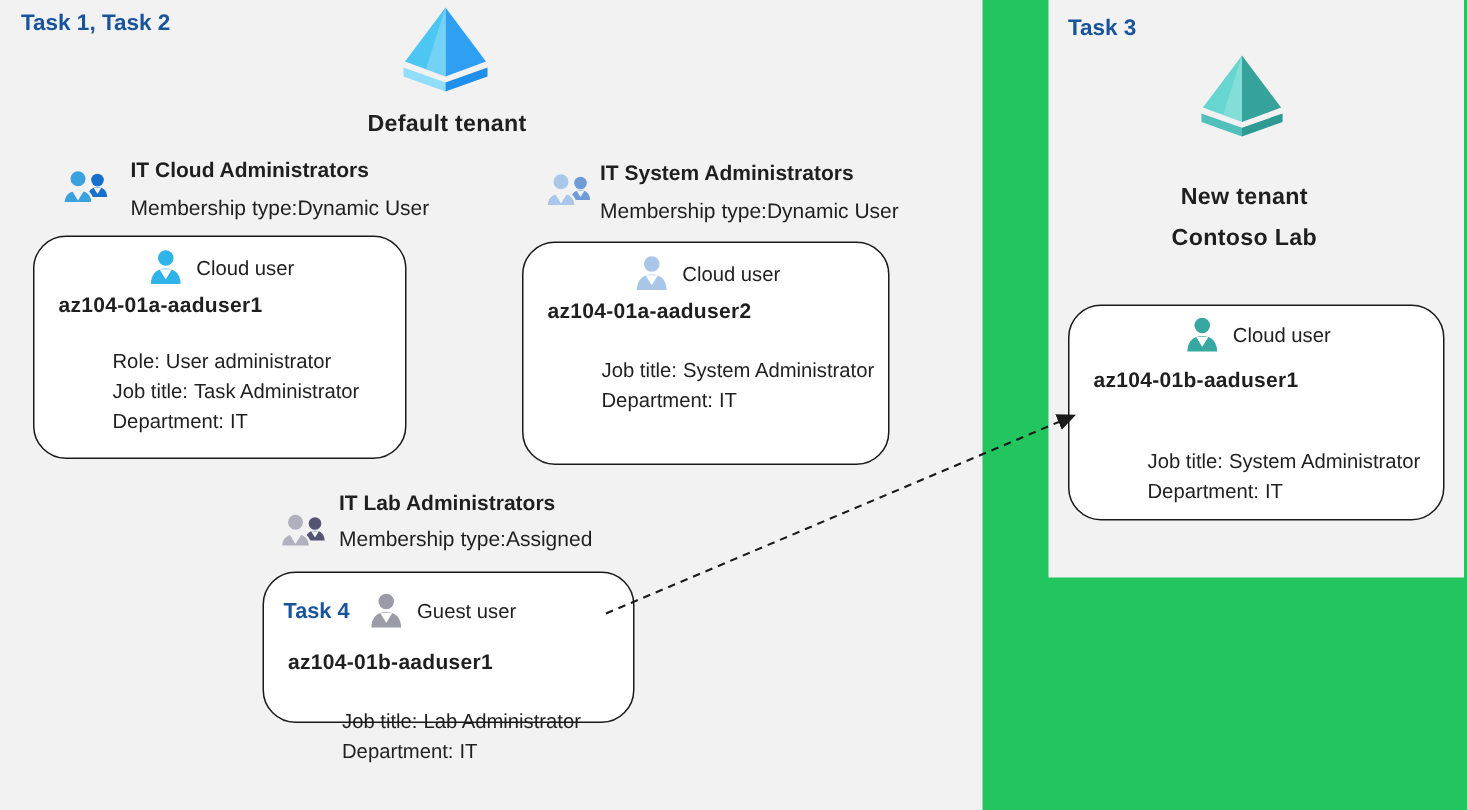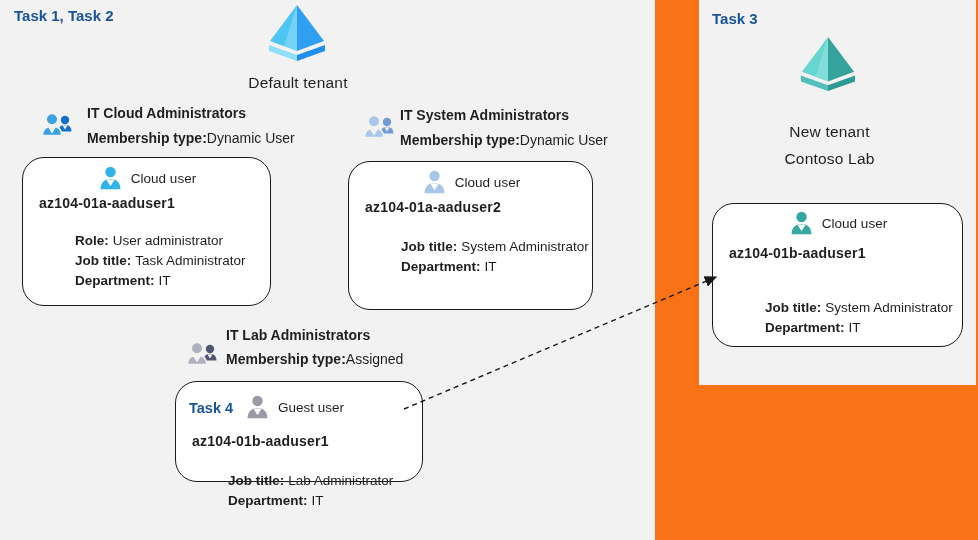--- a/index.html
+++ b/index.html
@@ -1,30 +1,30 @@
 <!DOCTYPE html>
 <html style="--panel-bg: #f2f2f2; --card-border: #1a1a1a; --task-blue: #17549b; --text: #1f1f1f; --arrow: #1a1a1a; --aad-blue-left: #4ec6f4; --aad-blue-right: #2f9ff2; --aad-blue-band-left: #90def9; --aad-blue-band-right: #1e8feb; --aad-teal-left: #68d6d0; --aad-teal-right: #35a39c; --aad-teal-band-left: #52c0ba; --aad-teal-band-right: #2e9a93; --user-cyan: #2fb3e9; --user-steel: #a9c6e8; --user-gray: #9b9ba8; --user-teal: #37a7a1; --group1-front: #3ba2e0; --group1-back: #1470c8; --group2-front: #a9c7ea; --group2-back: #6f9cd6; --group3-front: #b0b0bf; --group3-back: #545473;"><head>
 <meta charset="utf-8">
 <style>
   html,body{margin:0;padding:0;background:#ffffff;}
   #canvas{
     position:relative;width:978px;height:540px;overflow:hidden;
     font-family:"Liberation Sans",sans-serif;color:var(--text,#1f1f1f);
-    background:#f97316;
+    background:#22c55e;
   }
   .panel{position:absolute;background:var(--panel-bg,#f2f2f2);}
   #left-panel{left:0;top:0;width:655px;height:540px;}
   #right-panel{left:699px;top:0;width:277px;height:385px;}
   .task-label{position:absolute;font-size:15px;font-weight:700;color:var(--task-blue,#17549b);}
-  .tenant-title{position:absolute;font-weight:400;font-size:15.5px;text-align:center;letter-spacing:.2px;line-height:27px;}
+  .tenant-title{position:absolute;font-weight:700;font-size:15.5px;text-align:center;letter-spacing:.2px;line-height:27px;}
   .tenant-icon{position:absolute;}
   .group-icon{position:absolute;}
   .group-text{position:absolute;white-space:nowrap;line-height:25px;font-size:14px;}
   .group-name{font-weight:700;}
-  .b{font-weight:700;}
+  .b{font-weight:400;}
   .card{
     position:absolute;background:#ffffff;
     border:1.5px solid var(--card-border,#1a1a1a);
     border-radius:22px;box-sizing:border-box;
   }
   .card-header{position:absolute;left:0;right:0;display:flex;align-items:center;gap:7px;justify-content:center;font-size:13.5px;}
   .card-header.left{justify-content:flex-start;padding-left:13px;}
   .card-task{font-size:14.5px;font-weight:700;color:var(--task-blue,#17549b);margin-right:4px;}
   .uname{position:absolute;left:16px;font-size:14px;font-weight:700;letter-spacing:.2px;}
   .fields{position:absolute;left:16px;font-size:13.5px;line-height:20px;white-space:nowrap;margin-left:36px;}

